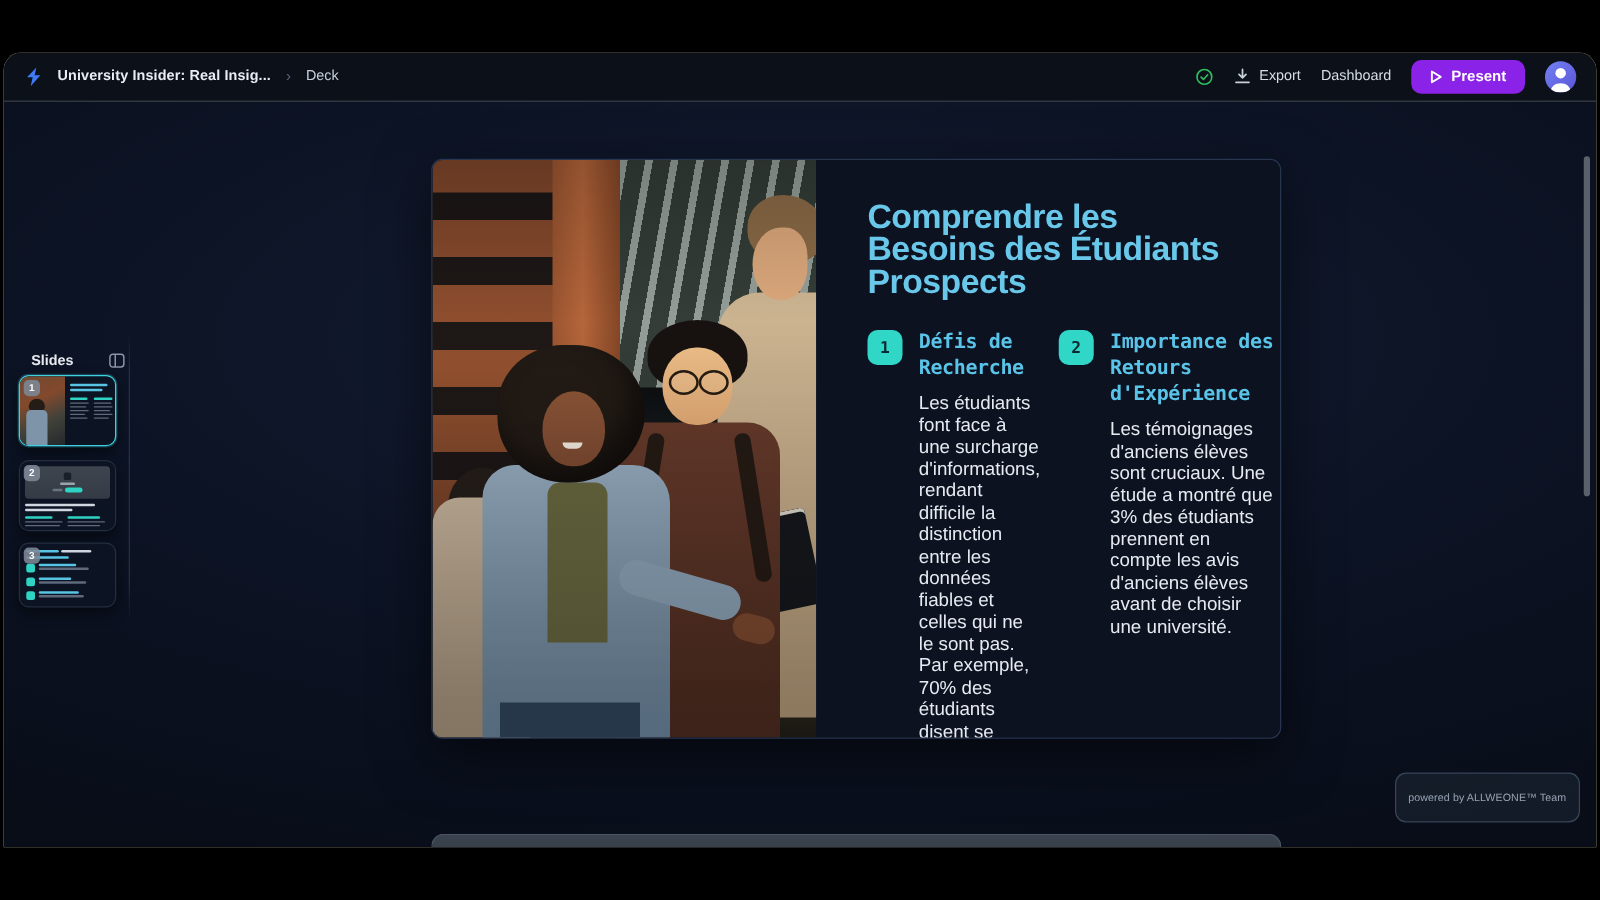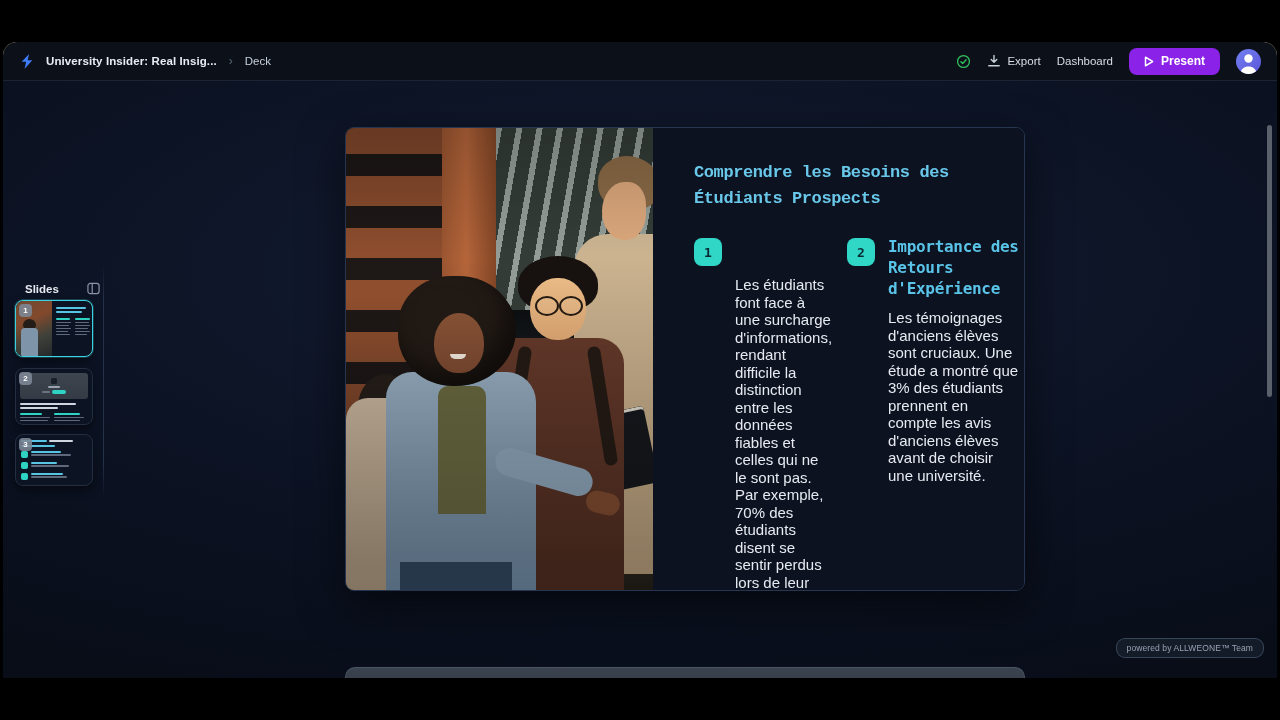--- a/index.html
+++ b/index.html
@@ -102,40 +102,40 @@
   .man2 .strap{left:-8px;top:90px;width:13px;height:120px;background:#241a14;border-radius:6px;transform:rotate(9deg);}
   .man2 .strap.r{left:78px;transform:rotate(-9deg);}
   .man3 .hair{left:24px;top:0;width:62px;height:54px;background:#8a6a46;border-radius:46% 54% 40% 46%;}
   .man3 .face{left:28px;top:26px;width:44px;height:58px;background:#dca87c;border-radius:52% 40% 46% 50%;}
   .man3 .bodyshape{left:0;top:78px;width:100px;height:340px;background:linear-gradient(180deg,#cdb592,#b49b79);border-radius:34px 10px 0 0;}
   .man3 .book{left:-10px;top:258px;width:88px;height:78px;background:#15171c;border-radius:4px;transform:rotate(-12deg);box-shadow:0 3px 0 #d8d4c8 inset;}
   .photo .vignette{left:0;top:0;width:100%;height:100%;
       background:linear-gradient(180deg,rgba(0,0,0,.18),rgba(0,0,0,0) 28%,rgba(0,0,0,.22) 92%);}
   
   .slide-content{position:absolute;left:307px;top:0;right:0;bottom:0;background:#0c1220;padding:32px 26px 0 41px;box-sizing:border-box;}
-  .slide-title{font-family:Liberation Mono, monospace;font-weight:700;font-size:17px;line-height:26px;
+  .slide-title{font-family:Liberation Sans, sans-serif;font-weight:700;font-size:27px;line-height:26px;
                letter-spacing:-.4px;color:#69c8ea;width:308px;}
   .sections{display:flex;margin-top:24px;}
   .section{width:153px;flex:none;}
   .section.s2{width:auto;}
   .sec-head{display:flex;gap:13px;align-items:flex-start;}
   .num-badge{width:28px;height:28px;border-radius:8px;background:#30d6c6;color:#0a2a33;flex:none;
              font-family:"DejaVu Sans Mono",monospace;font-weight:700;font-size:13px;
              display:flex;align-items:center;justify-content:center;margin-top:2px;}
   .sec-title{font-family:"DejaVu Sans Mono",monospace;font-weight:700;font-size:16px;line-height:21px;
              letter-spacing:-.3px;color:#5ac4e8;max-width:132px;}
   .sec-body{margin-left:41px;margin-top:10px;font-size:15px;line-height:17.5px;color:#e7eaf1;}
   .s1 .sec-body{max-width:99px;}
   .s2 .sec-body{max-width:131px;}
   
   .next-slide{position:absolute;left:342px;top:586px;width:680px;height:50px;border-radius:10px 10px 0 0;
               background:linear-gradient(180deg,#3a424d,#30363f);border:1px solid #4a5563;border-bottom:none;
               box-sizing:border-box;}
   
-  .watermark{position:absolute;right:13px;bottom:20px;height:18px;padding:0 10px;border-radius:9px;
+  .watermark{position:absolute;right:13px;bottom:20px;height:18px;padding:10px 10px;border-radius:9px;
              background:rgba(22,30,44,.85);border:1px solid rgba(90,110,135,.5);
              display:flex;align-items:center;font-size:8.5px;color:#97a3b4;letter-spacing:.1px;}
   
   .scrollbar{position:absolute;right:5px;top:44px;width:5px;height:272px;border-radius:3px;background:#5a616b;}
   
   .bar-top{position:absolute;left:0;top:0;width:1280px;height:42px;background:#000;z-index:50;}
   .bar-bottom{position:absolute;left:0;top:678px;width:1280px;height:42px;background:#000;z-index:50;}
 </style>
 </head>
 <body>
@@ -330,20 +330,21 @@
           </div>
           <div class="ph vignette"></div>
         </div>
 
         <div class="slide-content">
           <div class="slide-title">Comprendre les Besoins des Étudiants Prospects</div>
           <div class="sections">
             <div class="section s1">
               <div class="sec-head">
                 <div class="num-badge">1</div>
+                <div class="sec-title">Défis de Recherche</div>
               </div>
               <div class="sec-body">Les étudiants font face à une surcharge d'informations, rendant difficile la distinction entre les données fiables et celles qui ne le sont pas. Par exemple, 70% des étudiants disent se sentir perdus lors de leur recherche d'universités.</div>
             </div>
             <div class="section s2">
               <div class="sec-head">
                 <div class="num-badge">2</div>
                 <div class="sec-title">Importance des Retours d'Expérience</div>
               </div>
               <div class="sec-body">Les témoignages d'anciens élèves sont cruciaux. Une étude a montré que 3% des étudiants prennent en compte les avis d'anciens élèves avant de choisir une université.</div>
             </div>

